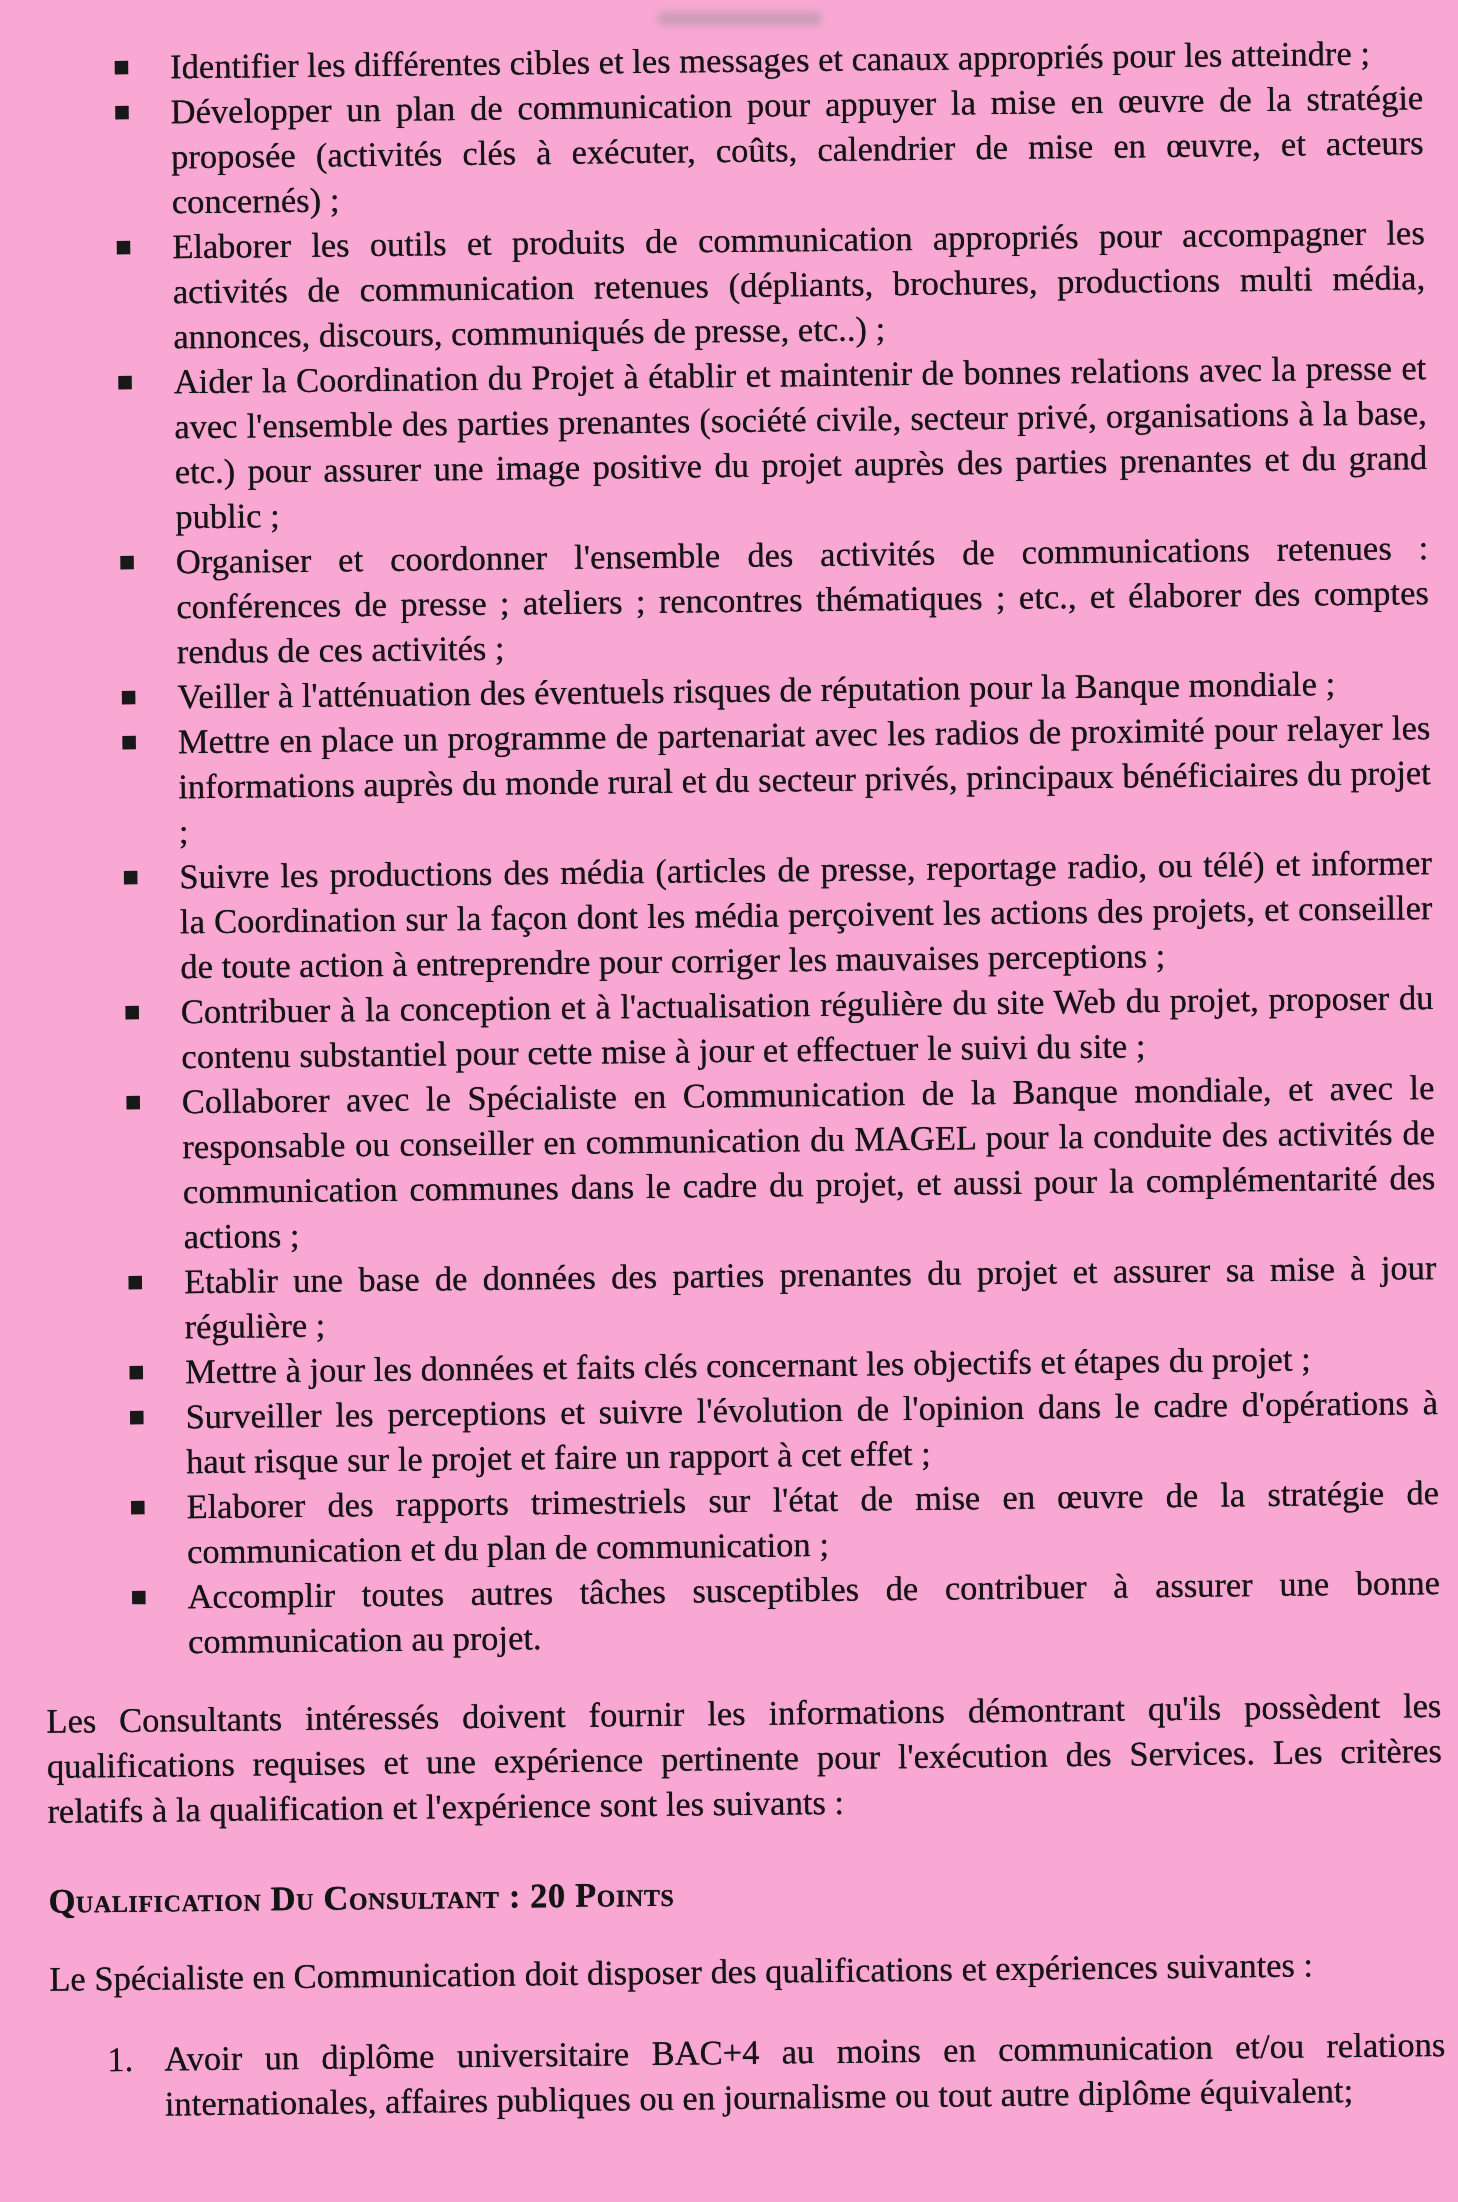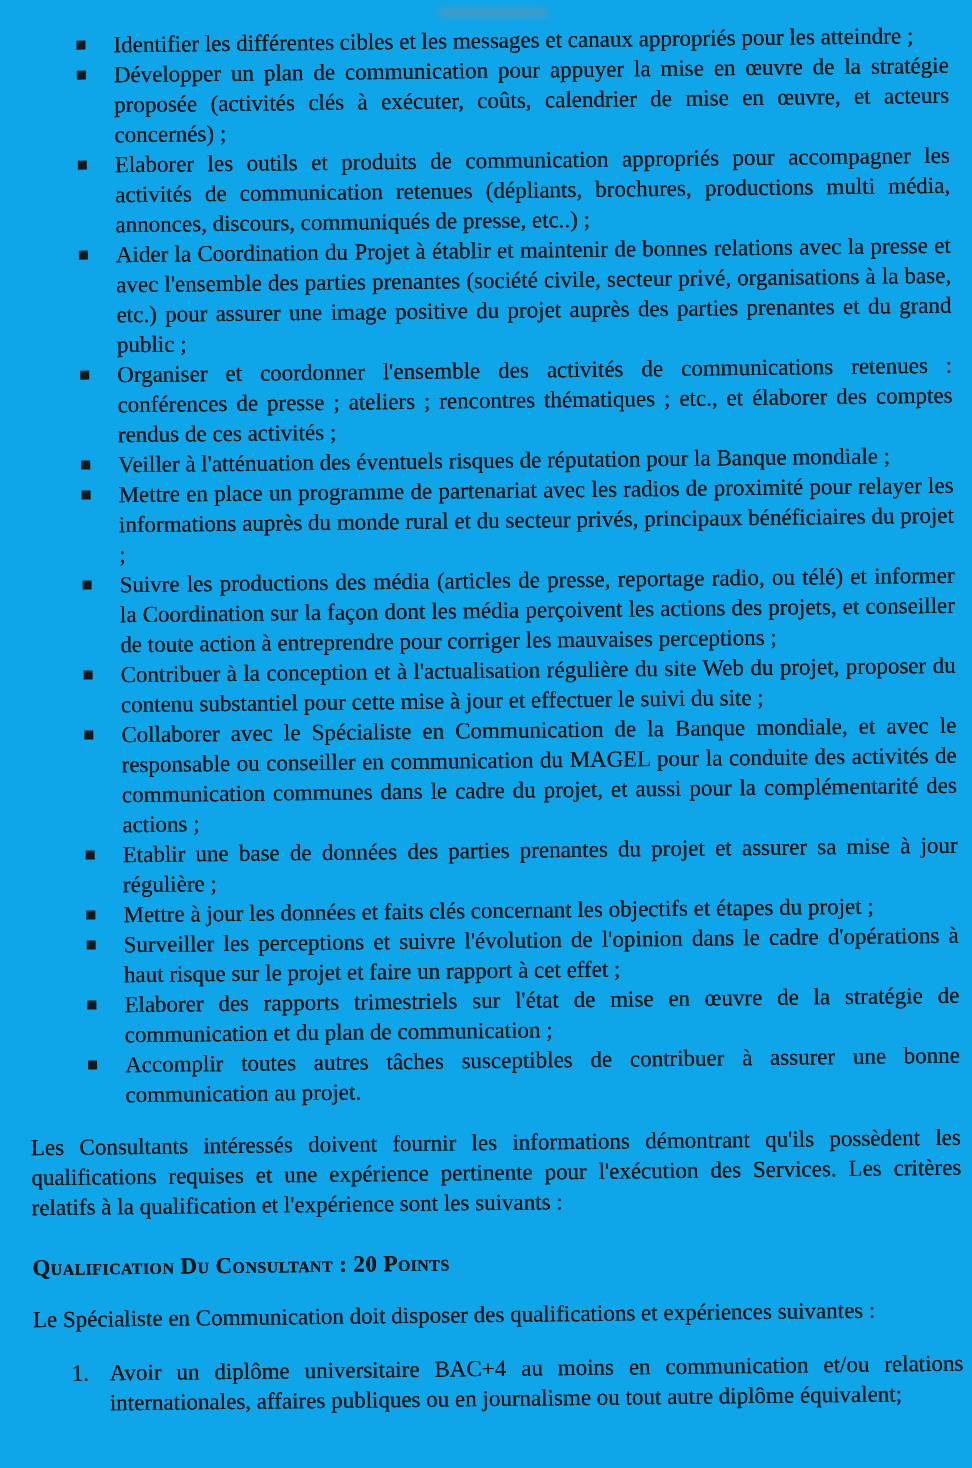--- a/index.html
+++ b/index.html
@@ -5,21 +5,21 @@
   html, body {
     margin: 0;
     padding: 0;
     background: #ffffff;
   }
   .page {
     position: relative;
     width: 972px;
     height: 1468px;
     overflow: hidden;
-    background: #0ea5e9;
+    background: #f9a8d4;
     font-family: "Liberation Serif", "DejaVu Serif", serif;
     color: #141414;
   }
   .scan-smudge {
     position: absolute;
     left: 438px;
     top: 8px;
     width: 110px;
     height: 9px;
     background: #8f8f8f;

